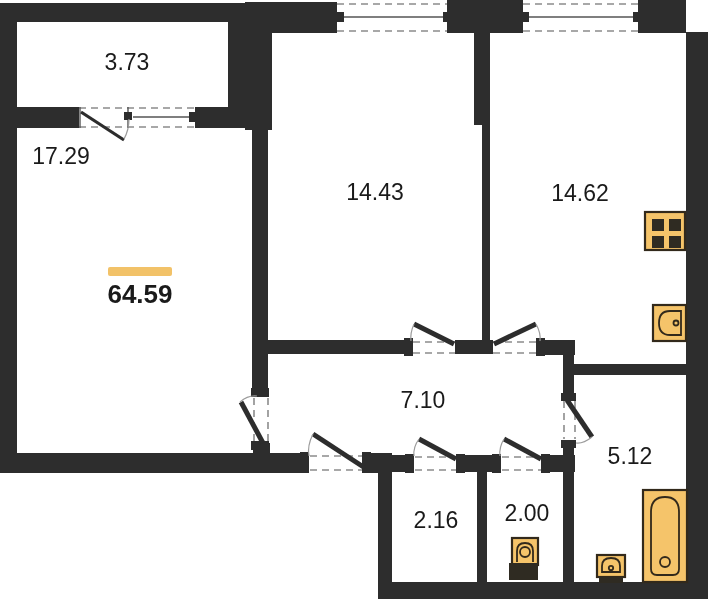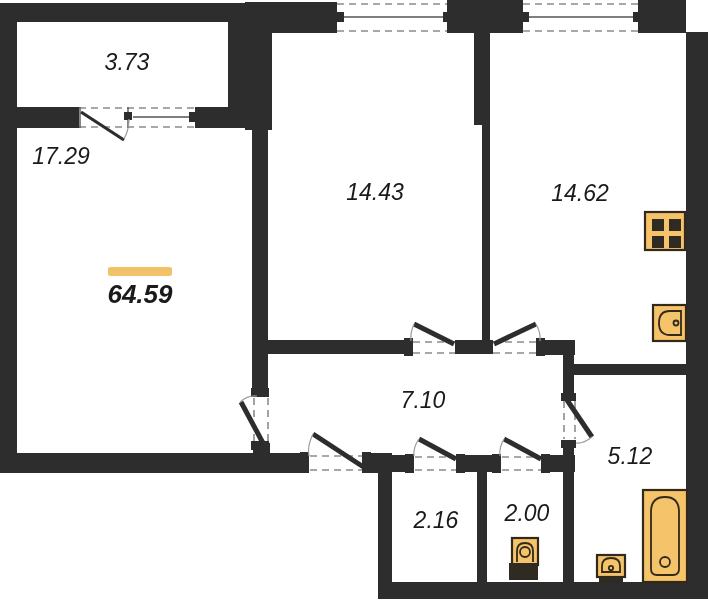--- a/index.html
+++ b/index.html
@@ -1,17 +1,17 @@
 <!DOCTYPE html>
 <html style="--c-wall: #2d2d2d; --c-fixfill: #f5c46a; --c-fixstroke: #32291b; --c-accent: #f2c268; --c-dash: #8c8c8c; --c-arc: #9b9b9b; --c-text: #1a1a1a; --c-bg: #ffffff;"><head>
 <meta charset="utf-8">
 <style>
   html,body{margin:0;padding:0;background:#fff;}
   #stage{position:relative;width:708px;height:600px;background:var(--c-bg,#fff);
-         font-family:"Liberation Sans",sans-serif;overflow:hidden;font-style:italic;}
+         font-family:"Liberation Sans",sans-serif;overflow:hidden;}
   svg{display:block}
   .wall{fill:var(--c-wall,#2d2d2d);}
   .stop{fill:var(--c-wall,#2d2d2d);}
   .dash{stroke:var(--c-dash,#8c8c8c);stroke-width:1.6;stroke-dasharray:7 5;fill:none;}
   .winline{stroke:#555;stroke-width:1.4;fill:none;}
   .leaf{stroke:var(--c-wall,#2d2d2d);stroke-width:5;fill:none;}
   .leaf-thin{stroke:var(--c-wall,#2d2d2d);stroke-width:3.2;fill:none;}
   .arc{stroke:var(--c-arc,#9b9b9b);stroke-width:1.2;fill:none;}
   .fix{fill:var(--c-fixfill,#f5c46a);stroke:var(--c-fixstroke,#32291b);stroke-width:2.2;}
   .fix-in{fill:none;stroke:var(--c-fixstroke,#32291b);stroke-width:1.8;}

